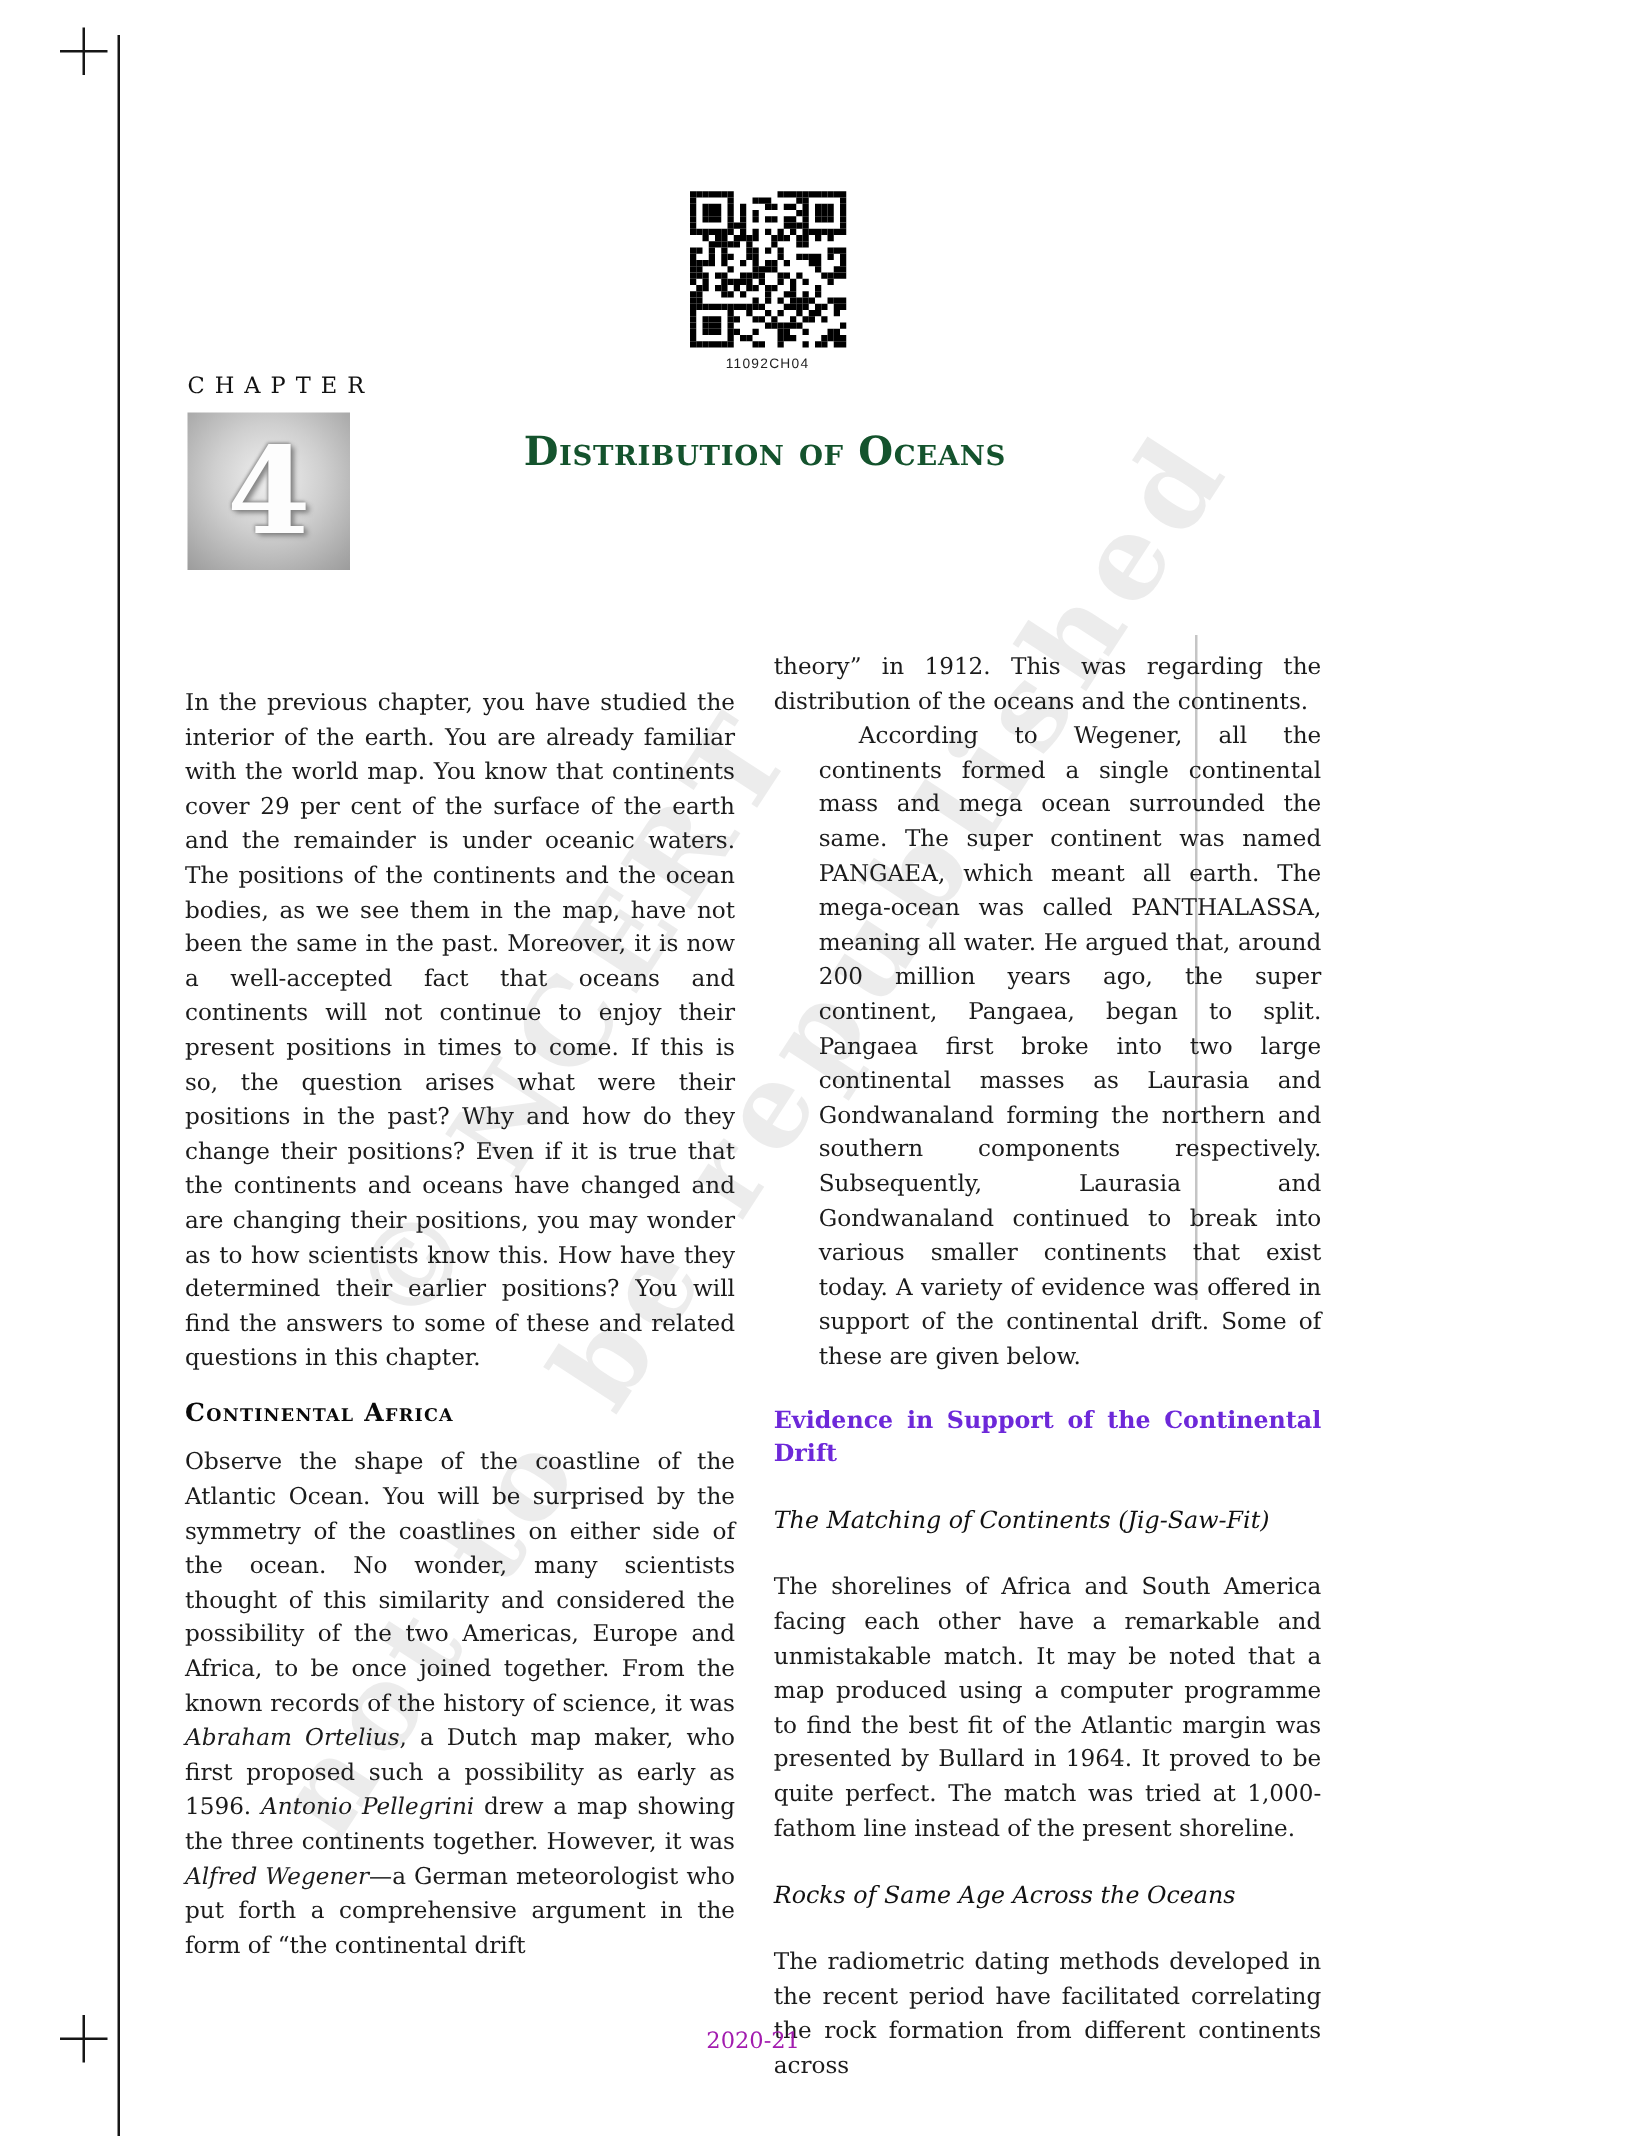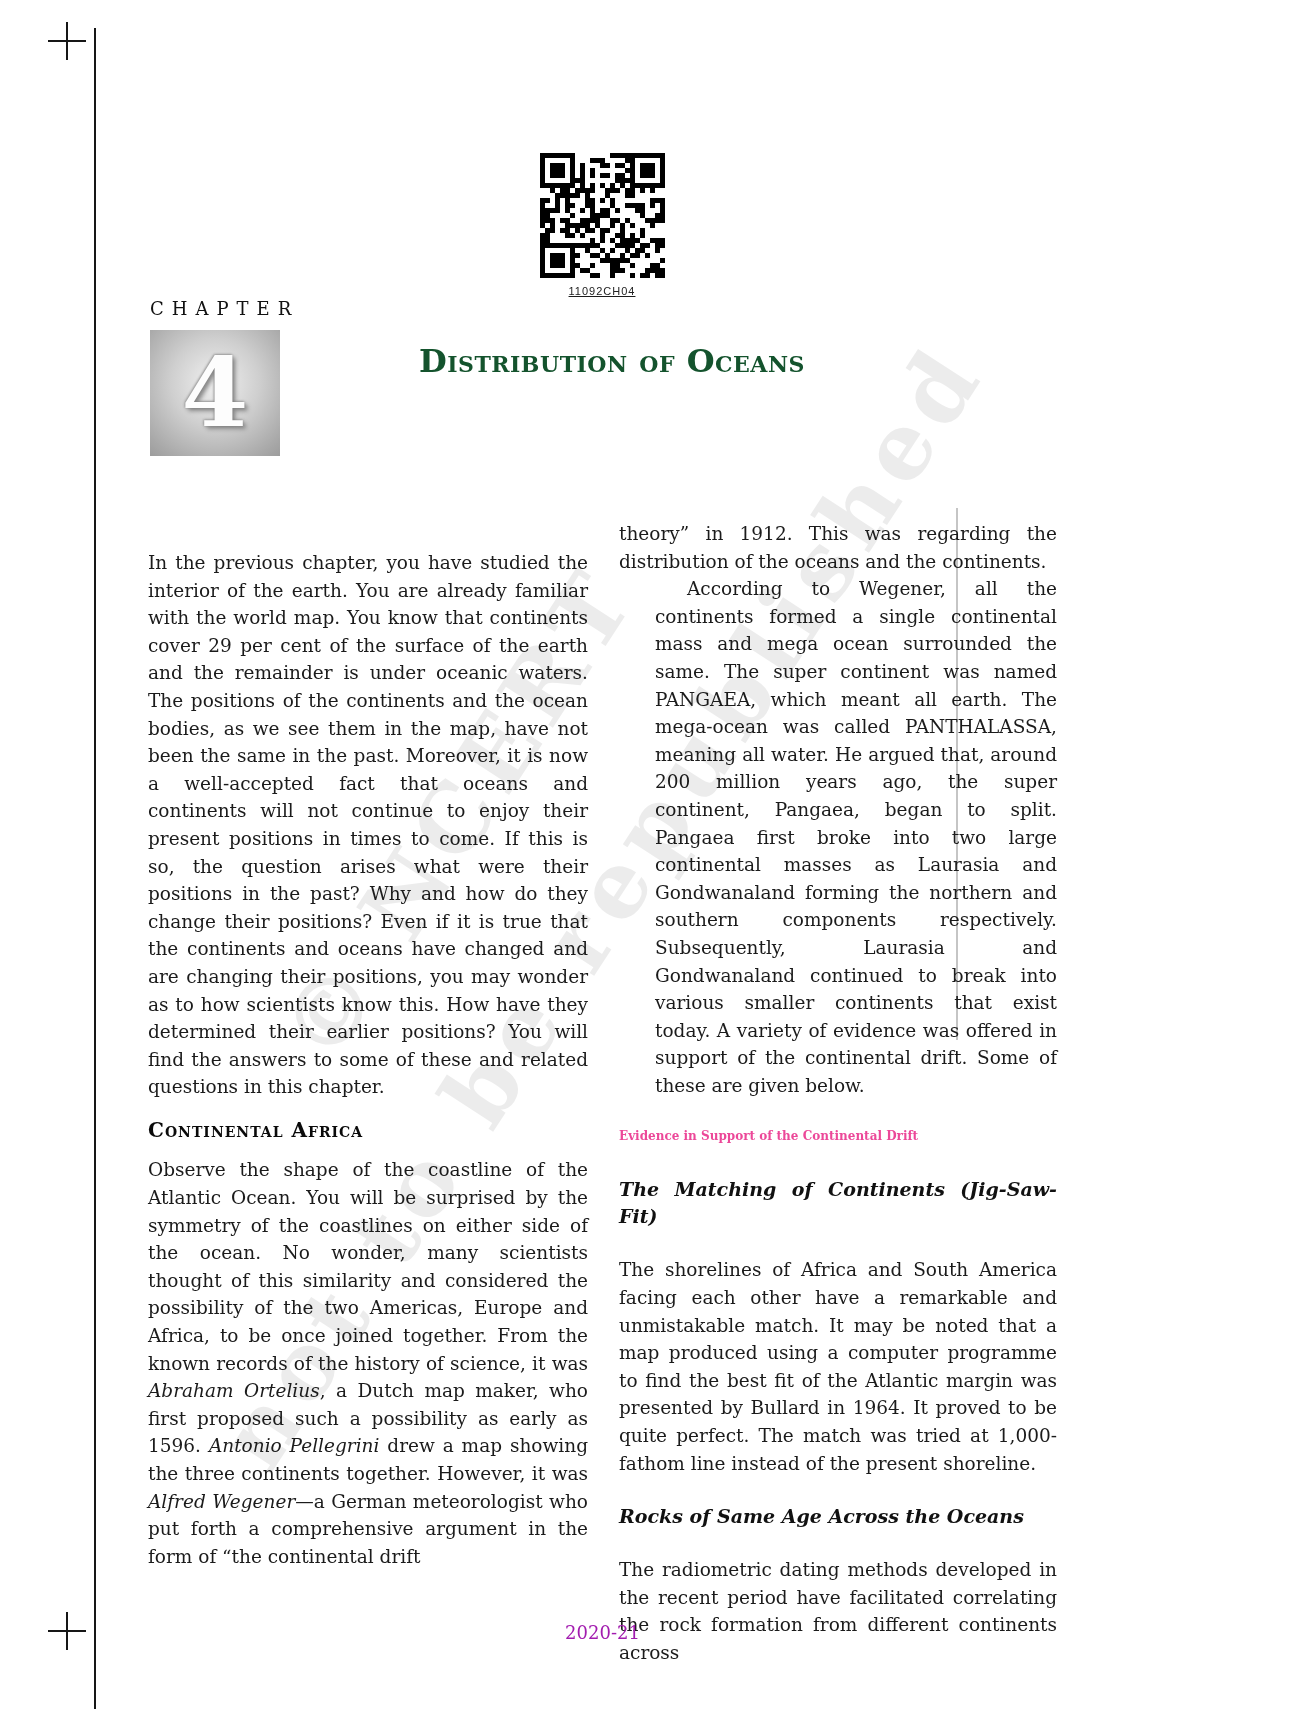--- a/index.html
+++ b/index.html
@@ -25,21 +25,21 @@
     transform:rotate(-57deg);transform-origin:50% 50%;
     pointer-events:none;z-index:0;
   }
   .watermark div{
     font-size:92px;font-weight:bold;letter-spacing:10px;white-space:nowrap;
     color:rgba(130,130,130,0.15);
     line-height:170px;
   }
   .wm-edge{position:absolute;left:956px;top:508px;width:2px;height:532px;background:rgba(90,90,90,0.35);z-index:0;}
   
-  .qr-wrap{position:absolute;left:536px;top:150px;width:132px;text-align:center;z-index:2;text-decoration:underline;}
+  .qr-wrap{position:absolute;left:548px;top:150px;width:132px;text-align:center;z-index:2;}
   .qr{
     display:grid;grid-template-columns:repeat(25,5px);grid-auto-rows:5px;
     background:#fff;padding:3px;margin:0 auto;width:125px;
   }
   .qr div.b{background:#000;}
   .qr-label{margin-top:4px;font-family:"Liberation Sans",sans-serif;font-size:11px;letter-spacing:1px;color:#222;}
   
   .chapter-label{
     position:absolute;left:150px;top:298px;
     font-size:18px;letter-spacing:8px;color:#111;z-index:2;
@@ -66,22 +66,22 @@
   }
   .col{width:440px;text-align:justify;font-size:18.5px;line-height:27.6px;}
   .col.left{margin-right:31px;margin-top:29px;}
   .col.right{width:438px;}
   .para{margin:0;}
   .para.indent{text-indent:32px;margin-left:36px;}
   .sc-heading{
     margin:16px 0 12px 0;
     font-variant:small-caps;font-weight:bold;font-size:20px;letter-spacing:1px;color:#0a0a0a;
   }
-  .bold-heading{margin:24px 0 0 0;font-size:12px;font-weight:bold;color:#ec4899;line-height:27px;}
-  .italic-subhead{margin:26px 0 26px 0;font-size:19px;font-weight:bold;font-style:italic;color:#111;line-height:27px;}
+  .bold-heading{margin:24px 0 0 0;font-size:19px;font-weight:bold;color:#6d28d9;line-height:27px;}
+  .italic-subhead{margin:26px 0 26px 0;font-size:19px;font-weight:normal;font-style:italic;color:#111;line-height:27px;}
   
   .footer{
     position:absolute;left:148px;top:1622px;width:909px;text-align:center;
     font-size:18px;color:#a21caf;z-index:2;
   }
 </style>
 </head>
 <body>
 
 <div class="page">

